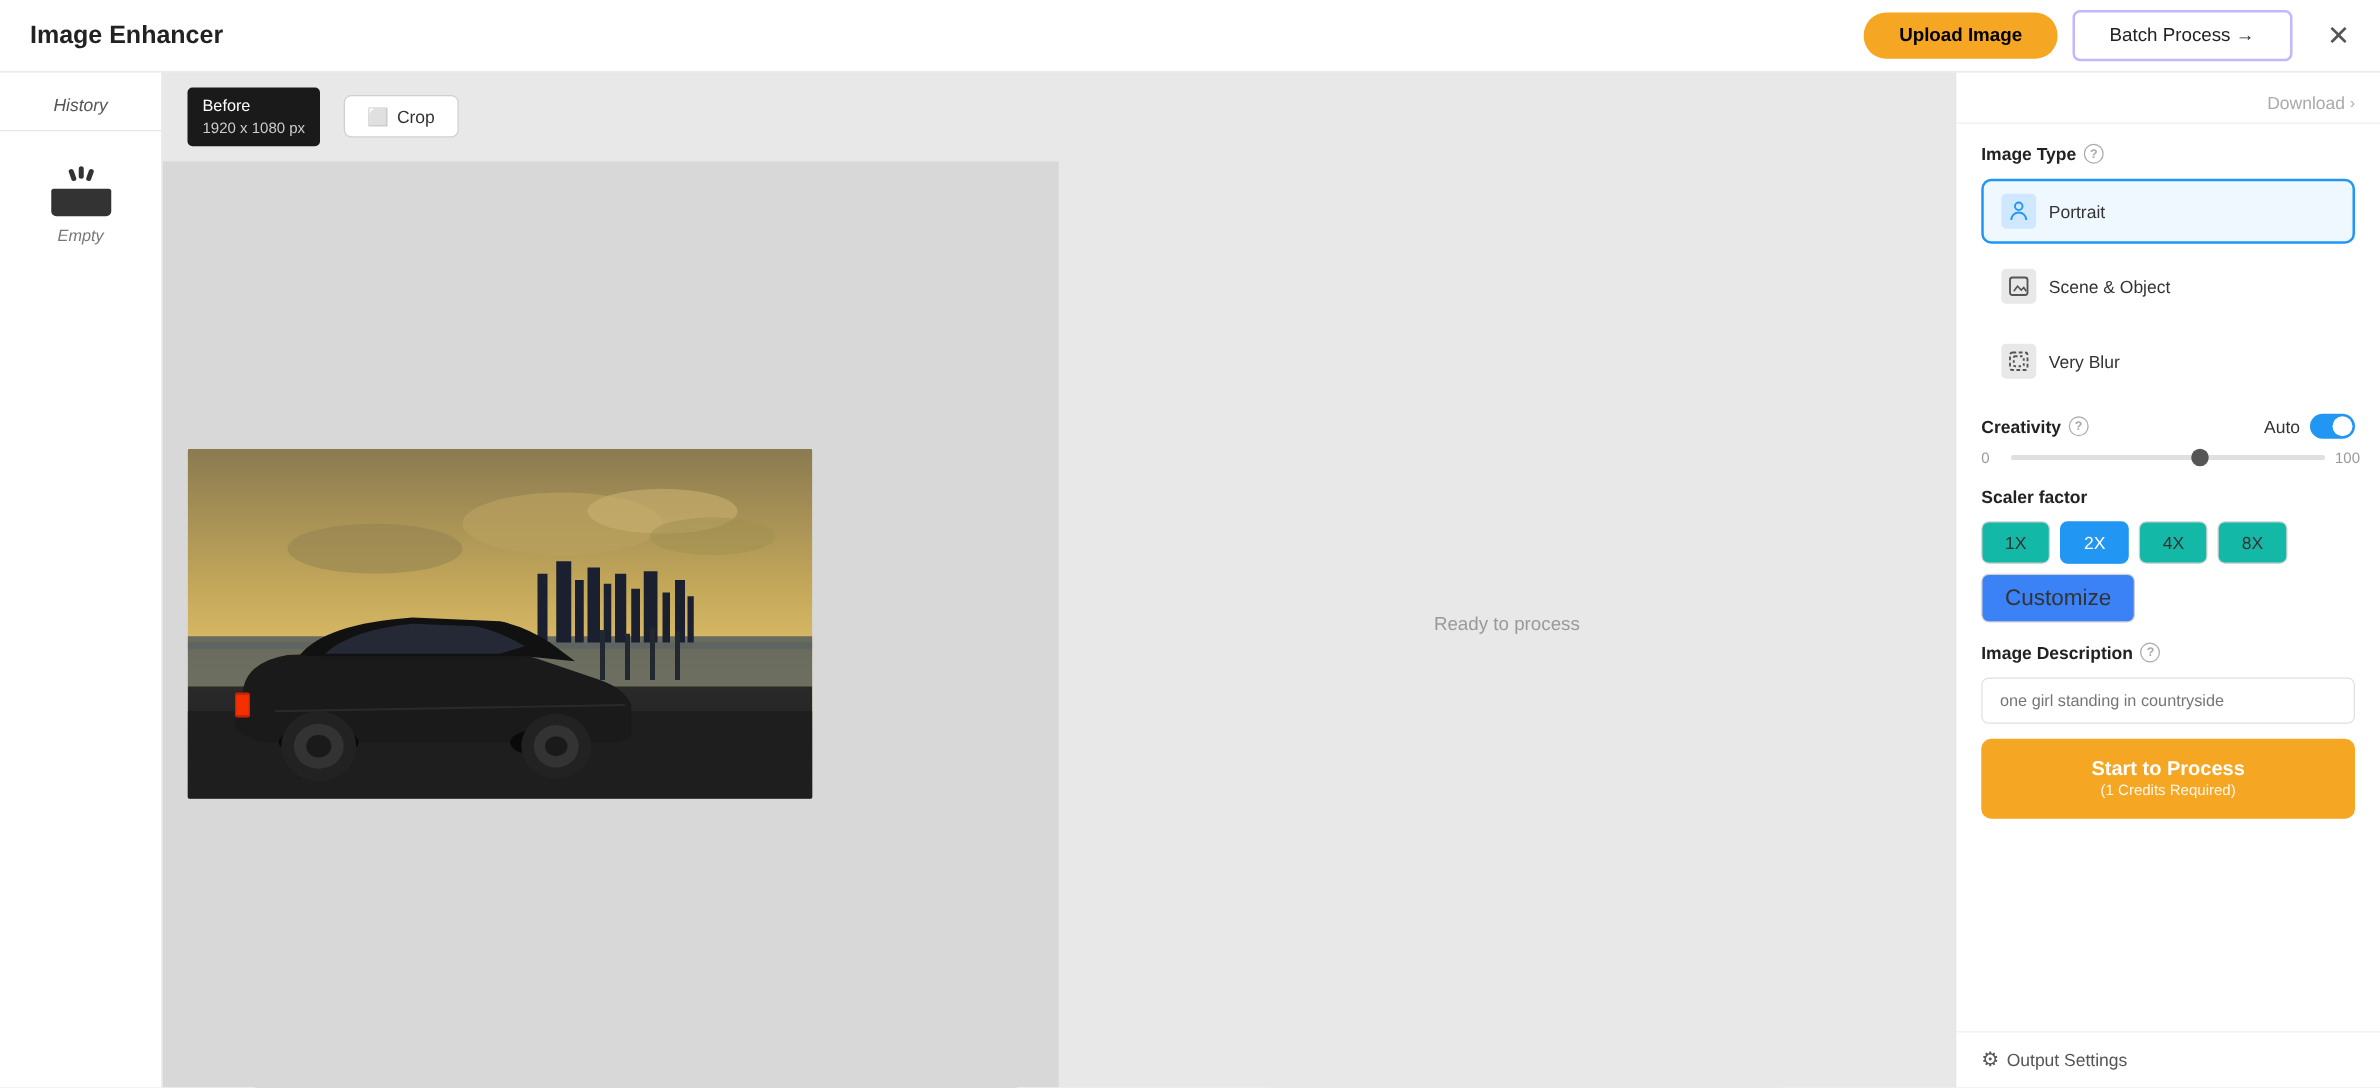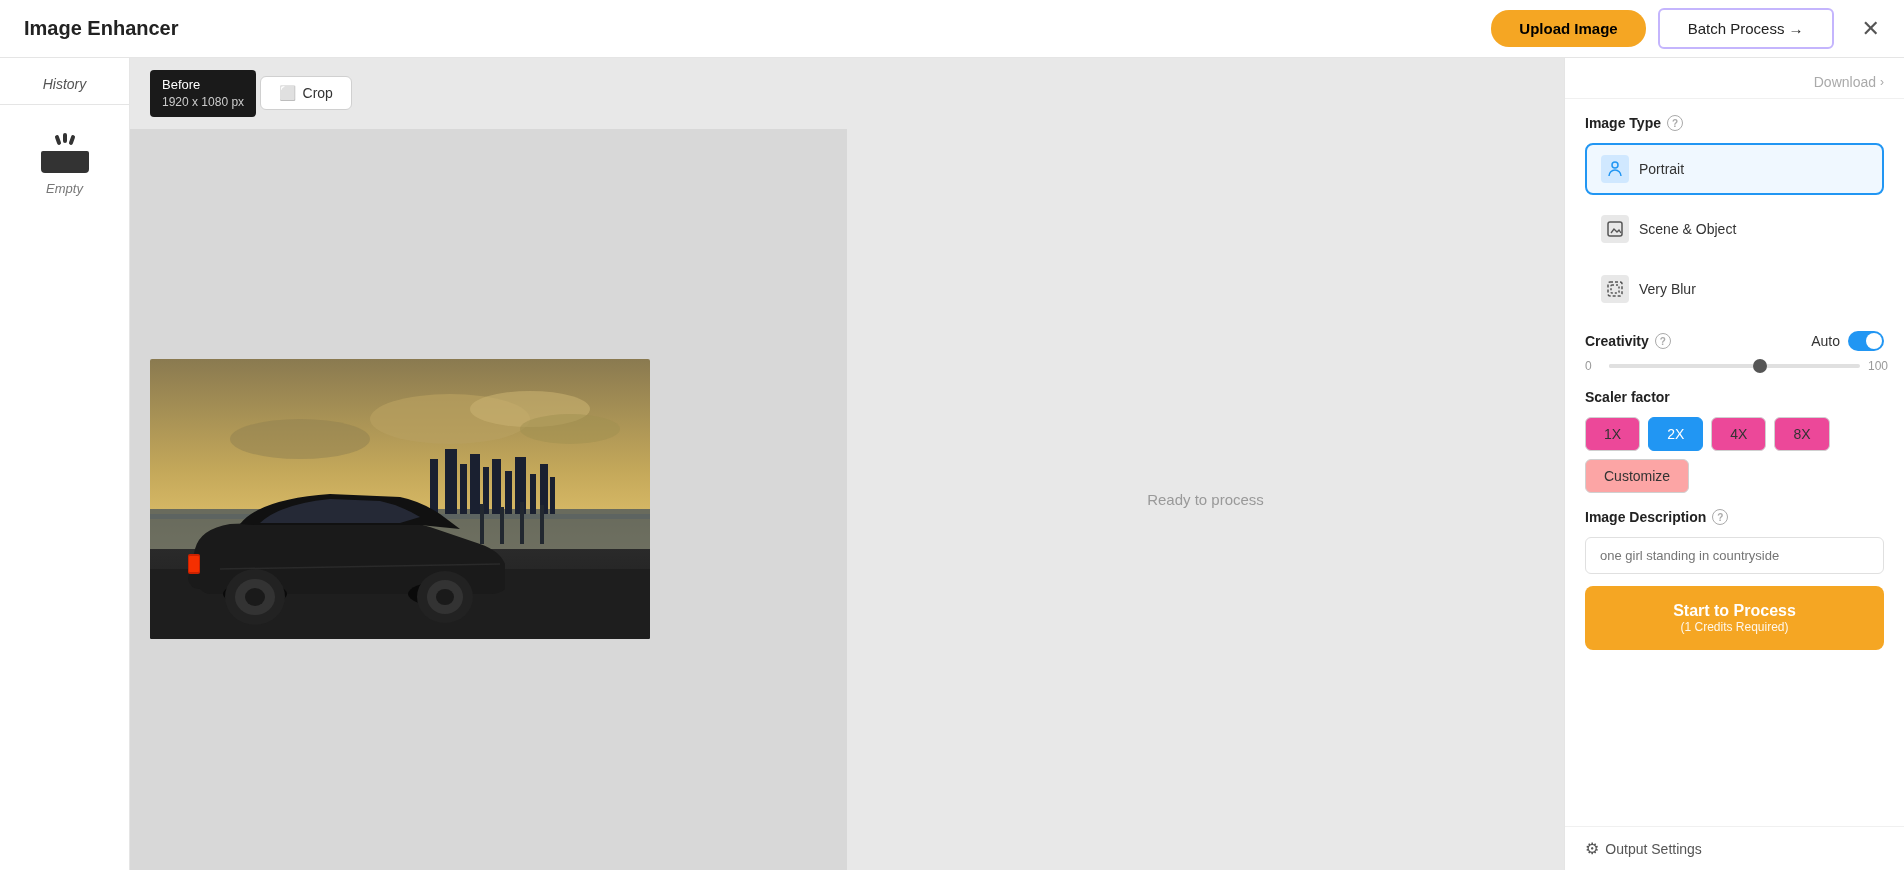--- a/index.html
+++ b/index.html
@@ -62,21 +62,21 @@
     .wave:nth-child(2) { transform: rotate(0deg); }
     .wave:nth-child(3) { transform: rotate(20deg); margin-top: 2px; }
     .sidebar-empty-label { font-size: 13px; color: #777; }
 
     
     .main { flex: 1; display: flex; flex-direction: column; background: #e8e8e8; position: relative; }
 
     
     .toolbar {
       background: #e8e8e8; padding: 12px 20px; display: flex; align-items: center;
-      gap: 4px;
+      gap: 19px;
     }
     .before-badge {
       background: #1a1a1a; color: #fff; border-radius: 4px;
       padding: 6px 12px; font-size: 13px; font-weight: 500; line-height: 1.4;
     }
     .before-badge .dim { font-size: 12px; color: #ccc; display: block; }
     .crop-btn {
       background: #fff; border: 1px solid #d0d0d0; border-radius: 6px;
       padding: 8px 18px; font-size: 14px; cursor: pointer; display: flex; align-items: center; gap: 6px;
       color: #333;
@@ -159,27 +159,27 @@
     }
     .slider-thumb {
       width: 14px; height: 14px; background: #555; border-radius: 50%;
       position: absolute; top: -5px; left: calc(60% - 7px); cursor: pointer;
     }
 
     
     .scaler-section { margin-bottom: 16px; }
     .scaler-buttons { display: flex; gap: 8px; flex-wrap: wrap; margin-bottom: 8px; }
     .scale-btn {
-      background: #ec4899; border: 1px solid #d0d0d0; border-radius: 6px;
+      background: #14b8a6; border: 1px solid #d0d0d0; border-radius: 6px;
       padding: 8px 18px; font-size: 14px; cursor: pointer; color: #333;
     }
     .scale-btn.active { background: #2196F3; color: #fff; border-color: #2196F3; }
     .customize-btn {
-      background: #fca5a5; border: 1px solid #d0d0d0; border-radius: 6px;
-      padding: 8px 18px; font-size: 14px; cursor: pointer; color: #333;
+      background: #3b82f6; border: 1px solid #d0d0d0; border-radius: 6px;
+      padding: 8px 18px; font-size: 18px; cursor: pointer; color: #333;
     }
 
     
     .desc-section { margin-bottom: 12px; }
     .desc-input {
       width: 100%; padding: 10px 14px; border: 1px solid #e0e0e0; border-radius: 6px;
       font-size: 13px; color: #aaa; outline: none; resize: none;
     }
 
     

